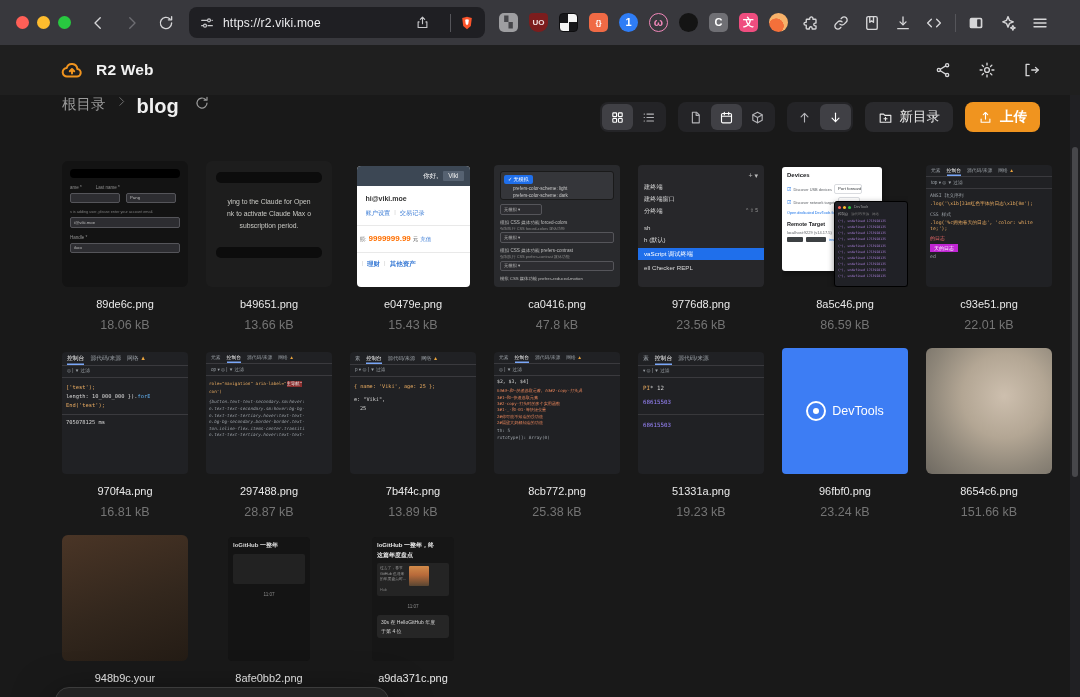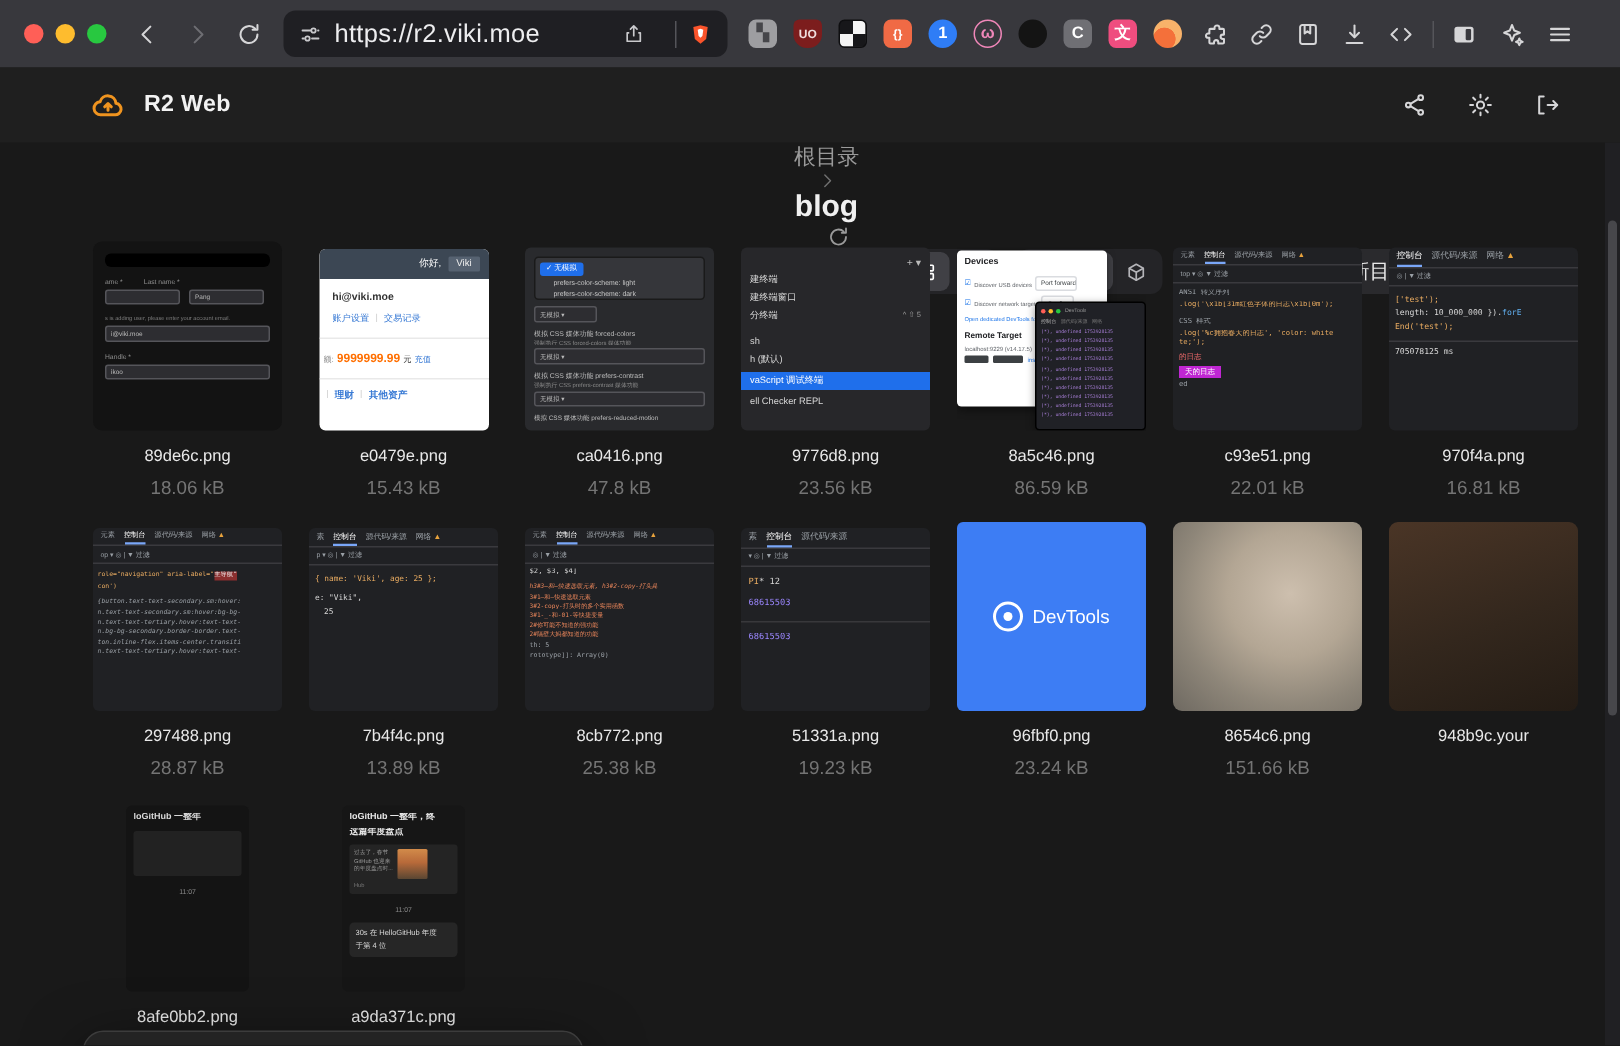--- a/index.html
+++ b/index.html
@@ -11,37 +11,37 @@
   .traffic{display:flex;gap:8px;margin-right:18px;}
   .tl{width:13px;height:13px;border-radius:50%;}
   .nav{display:flex;align-items:center;gap:16px;margin-right:14px;}
   .ic{display:inline-flex;align-items:center;justify-content:center;}
   .ic svg{width:100%;height:100%;display:block;}
   .i18{width:18px;height:18px;color:#d6d6d8;}
   .i16{width:16px;height:16px;color:#c9c9cc;}
   .i15{width:15px;height:15px;}
   .dim{color:#6e6e73;}
   .urlbar{width:296px;height:31px;background:#1f1f23;border-radius:8px;display:flex;align-items:center;padding:0 10px;box-sizing:border-box;gap:8px;}
-  .url{flex:1;color:#ededef;font-size:17px;letter-spacing:.2px;white-space:nowrap;overflow:hidden;}
+  .url{flex:1;color:#ededef;font-size:12px;letter-spacing:.2px;white-space:nowrap;overflow:hidden;}
   .vsep{width:1px;height:18px;background:#55555a;}
   .exts{display:flex;align-items:center;gap:11px;margin-left:14px;}
   .ext{width:19px;height:19px;border-radius:5px;display:flex;align-items:center;justify-content:center;font-weight:700;line-height:1;box-sizing:border-box;cursor:default;}
   .ext.checker{background:conic-gradient(#f5f5f5 0 25%,#17171a 0 50%,#f5f5f5 0 75%,#17171a 0);border-radius:4px;border:1px solid #0e0e10;}
   .acticons{display:flex;align-items:center;gap:13px;margin-left:13px;color:#d0d0d3;}
   .righticons{display:flex;align-items:center;gap:14px;margin-left:11px;color:#d0d0d3;}
   .chrome .vsep{margin-left:12px;}
 
   
   .appbar{height:50px;background:#1f1f1f;display:flex;align-items:center;padding:0 40px 0 60px;box-sizing:border-box;}
   .logo{width:24px;height:24px;color:#f0941f;margin-right:12px;}
   .apptitle{color:#f2f2f2;font-size:15.5px;font-weight:700;letter-spacing:.2px;}
   .appicons{margin-left:auto;display:flex;align-items:center;gap:26px;color:#c6c6c8;}
 
   
-  .crumbbar{height:44px;display:flex;align-items:center;padding:0 40px 0 62px;box-sizing:border-box;flex-direction:column;}
+  .crumbbar{height:44px;display:flex;padding:0 40px 0 62px;box-sizing:border-box;}
   .crumb-root{color:#9a9a9a;font-size:14.5px;}
   .crumb-sep{width:13px;height:13px;color:#6f6f6f;margin:0 9px;}
   .crumb-cur{color:#f0f0f0;font-size:20px;font-weight:700;}
   .crumb-refresh{width:16px;height:16px;color:#9a9a9a;margin-left:15px;}
   .tools{margin-left:auto;display:flex;align-items:center;gap:12px;}
   .seggroup{background:#242427;border-radius:8px;padding:2px;display:flex;}
   .seg{width:31px;height:26px;border-radius:6px;display:flex;align-items:center;justify-content:center;color:#b4b4b8;}
   .seg.active{background:#404045;color:#fff;}
   .btn{height:30px;border-radius:8px;display:flex;align-items:center;gap:7px;padding:0 13px;background:#2a2a2d;color:#e9e9e9;font-size:13.5px;}
   .btn .ic{color:#e9e9e9;}
@@ -344,20 +344,33 @@
               <div style="width: 100%; box-sizing: border-box; font-size: 4.3px; padding: 1.5px 3px; border-radius: 2px; white-space: nowrap; overflow: hidden; flex-shrink: 0; background: rgb(45, 45, 49); border: 1px solid rgb(85, 85, 90); color: rgb(187, 187, 187); margin-top: 2px;">i@viki.moe</div>
               <div style="font-size: 4.5px; color: rgb(143, 143, 143); margin-top: 7px; white-space: nowrap; overflow: hidden;">Handle *</div>
               <div style="width: 100%; box-sizing: border-box; font-size: 4.3px; padding: 1.5px 3px; border-radius: 2px; white-space: nowrap; overflow: hidden; flex-shrink: 0; background: rgb(45, 45, 49); border: 1px solid rgb(85, 85, 90); color: rgb(187, 187, 187); margin-top: 2px;">ikoo</div>
             </div>
           </div>
           <div class="fname">89de6c.png</div>
           <div class="fsize">18.06 kB</div>
         </div>
         <div class="tile">
           <div class="thumbwrap">
+            <div class="thumb" style="width: 126px; height: 126px; background: rgb(29, 29, 29); border-radius: 6px; padding: 10px;">
+              <div style="width: 100%; height: 11px; background: rgb(12, 12, 12); border-radius: 5px; margin-top: 1px; flex-shrink: 0;"></div>
+              <div style="font-size: 6.8px; color: rgb(201, 201, 196); margin-top: 15px; text-align: center; white-space: nowrap; overflow: hidden;">ying to the Claude for Open</div>
+              <div style="font-size: 6.8px; color: rgb(201, 201, 196); margin-top: 3px; text-align: center; white-space: nowrap; overflow: hidden;">nk to activate Claude Max o</div>
+              <div style="font-size: 6.8px; color: rgb(201, 201, 196); margin-top: 3px; text-align: center; white-space: nowrap; overflow: hidden;">subscription period.</div>
+              <div style="width: 100%; height: 11px; background: rgb(12, 12, 12); border-radius: 5px; margin-top: 17px; flex-shrink: 0;"></div>
+            </div>
+          </div>
+          <div class="fname">b49651.png</div>
+          <div class="fsize">13.66 kB</div>
+        </div>
+        <div class="tile">
+          <div class="thumbwrap">
             <div class="thumb" style="width: 113px; height: 121px; background: rgb(255, 255, 255); border-radius: 4px; padding: 0px;">
               <div style="display: flex; gap: 5px; justify-content: flex-end; align-items: center; background: rgb(60, 71, 84); padding: 5px 6px;">
                 <div style="font-size: 6.5px; color: rgb(255, 255, 255); white-space: nowrap; overflow: hidden;">你好,</div>
                 <div style="font-size: 6.5px; color: rgb(236, 236, 236); background: rgb(86, 98, 113); padding: 1px 5px; border-radius: 1px; white-space: nowrap; overflow: hidden;">Viki</div>
               </div>
               <div style="font-size: 7px; color: rgb(51, 51, 51); margin-top: 8px; margin-left: 9px; font-weight: 700; white-space: nowrap; overflow: hidden;">hi@viki.moe</div>
               <div style="display: flex; gap: 4px; margin-top: 5px; margin-left: 9px;">
                 <div style="font-size: 6.2px; color: rgb(58, 123, 213); white-space: nowrap; overflow: hidden;">账户设置</div>
                 <div style="font-size: 6px; color: rgb(204, 204, 204); white-space: nowrap; overflow: hidden;">|</div>
                 <div style="font-size: 6.2px; color: rgb(58, 123, 213); white-space: nowrap; overflow: hidden;">交易记录</div>

